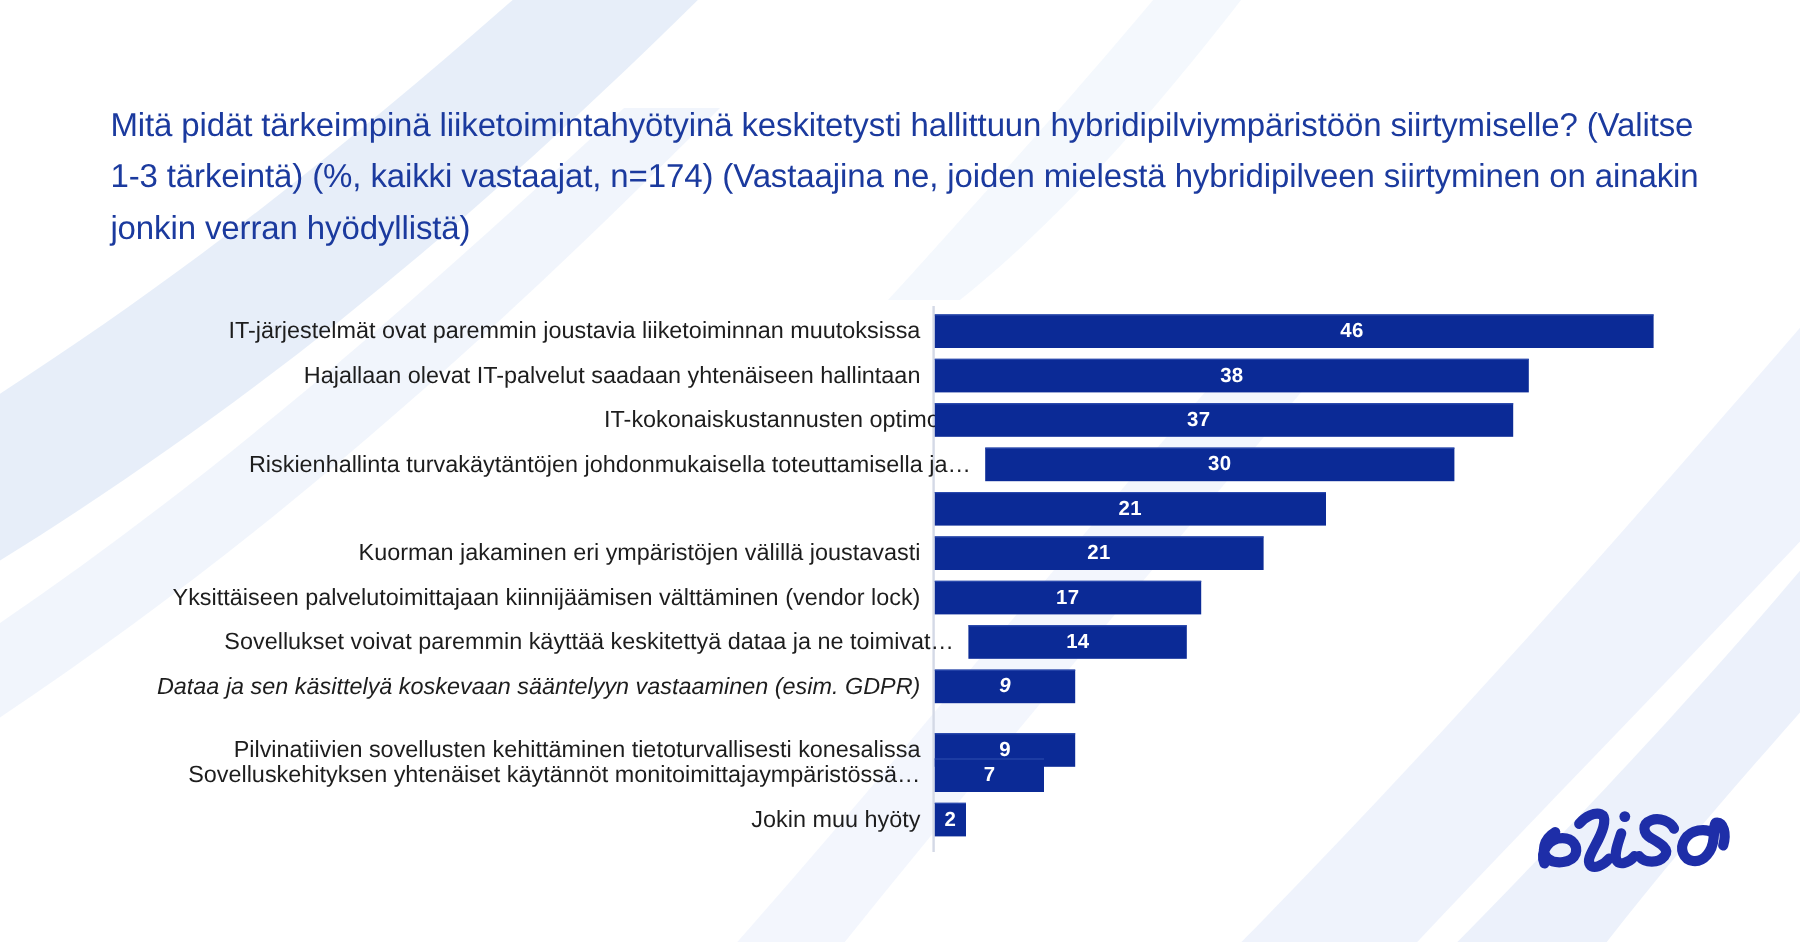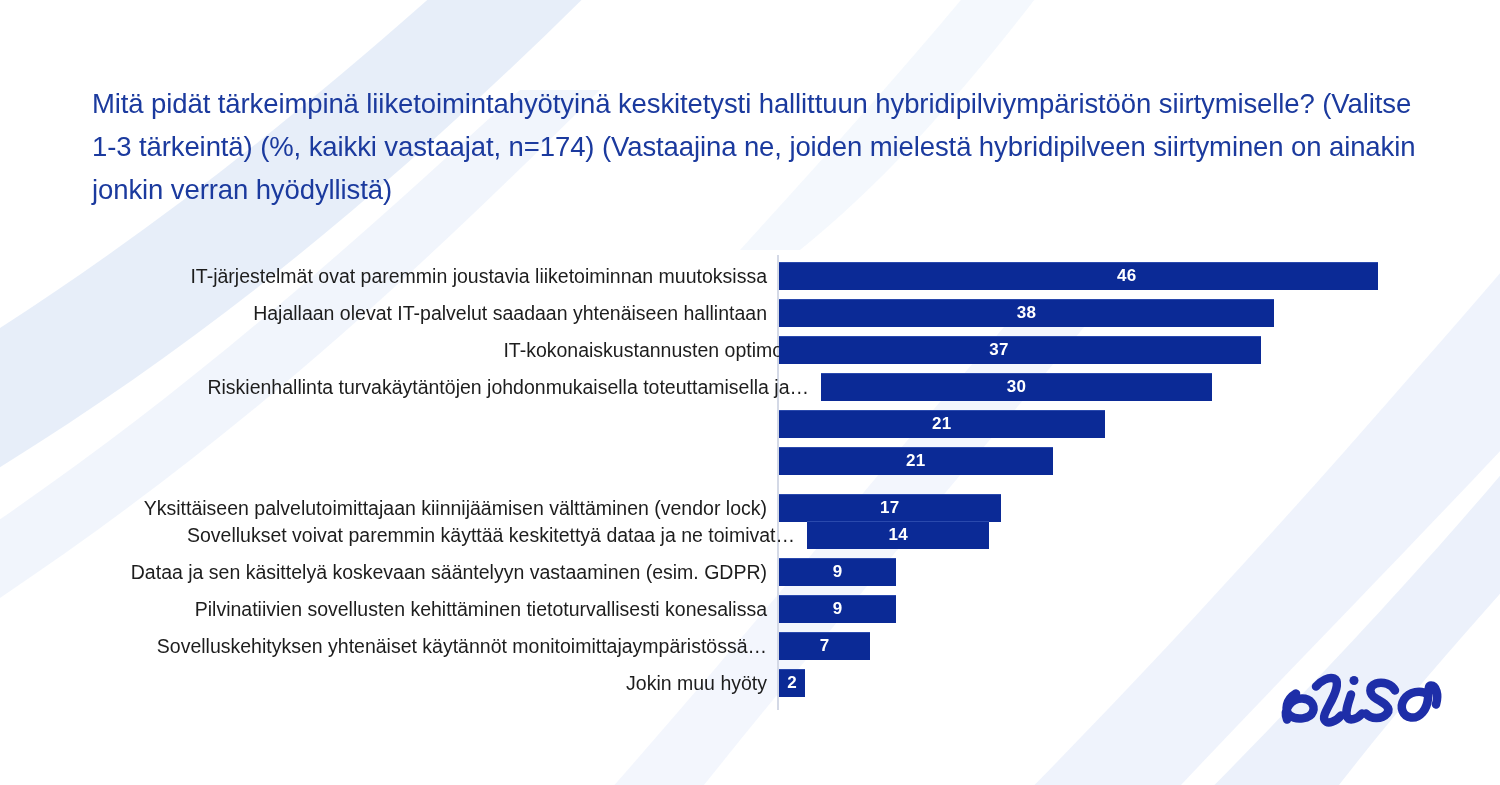--- a/index.html
+++ b/index.html
@@ -122,39 +122,40 @@
       <div class="row" style="top: 118px; margin-left: 42px;">
         <div class="cat-label">Riskienhallinta turvakäytäntöjen johdonmukaisella toteuttamisella ja…</div>
         <div class="bar" style="width: 390.9px;"></div>
         <div class="bar-value" style="left: 779px; width: 390.9px;">30</div>
       </div>
       <div class="row" style="top: 155px;">
         <div class="bar" style="width: 325.75px;"></div>
         <div class="bar-value" style="left: 779px; width: 325.75px;">21</div>
       </div>
       <div class="row" style="top: 192px;">
+        <div class="cat-label">Kuorman jakaminen eri ympäristöjen välillä joustavasti</div>
         <div class="bar" style="width: 273.63px;"></div>
         <div class="bar-value" style="left: 779px; width: 273.63px;">21</div>
       </div>
-      <div class="row" style="top: 229px; margin-top: 10px;">
+      <div class="row" style="top: 229px;">
         <div class="cat-label">Yksittäiseen palvelutoimittajaan kiinnijäämisen välttäminen (vendor lock)</div>
         <div class="bar" style="width: 221.51px;"></div>
         <div class="bar-value" style="left: 779px; width: 221.51px;">17</div>
       </div>
       <div class="row" style="top: 266px; margin-left: 28px;">
         <div class="cat-label">Sovellukset voivat paremmin käyttää keskitettyä dataa ja ne toimivat…</div>
         <div class="bar" style="width: 182.42px;"></div>
         <div class="bar-value" style="left: 779px; width: 182.42px;">14</div>
       </div>
-      <div class="row" style="top: 303px;">
+      <div class="row" style="top: 303px; font-style: italic;">
         <div class="cat-label">Dataa ja sen käsittelyä koskevaan sääntelyyn vastaaminen (esim. GDPR)</div>
         <div class="bar" style="width: 117.27px;"></div>
         <div class="bar-value" style="left: 779px; width: 117.27px;">9</div>
       </div>
-      <div class="row" style="top: 340px;">
+      <div class="row" style="top: 356px;">
         <div class="cat-label">Pilvinatiivien sovellusten kehittäminen tietoturvallisesti konesalissa</div>
         <div class="bar" style="width: 117.27px;"></div>
         <div class="bar-value" style="left: 779px; width: 117.27px;">9</div>
       </div>
       <div class="row" style="top: 377px;">
         <div class="cat-label">Sovelluskehityksen yhtenäiset käytännöt monitoimittajaympäristössä…</div>
         <div class="bar" style="width: 91.21px;"></div>
         <div class="bar-value" style="left: 779px; width: 91.21px;">7</div>
       </div>
       <div class="row" style="top: 414px;">

